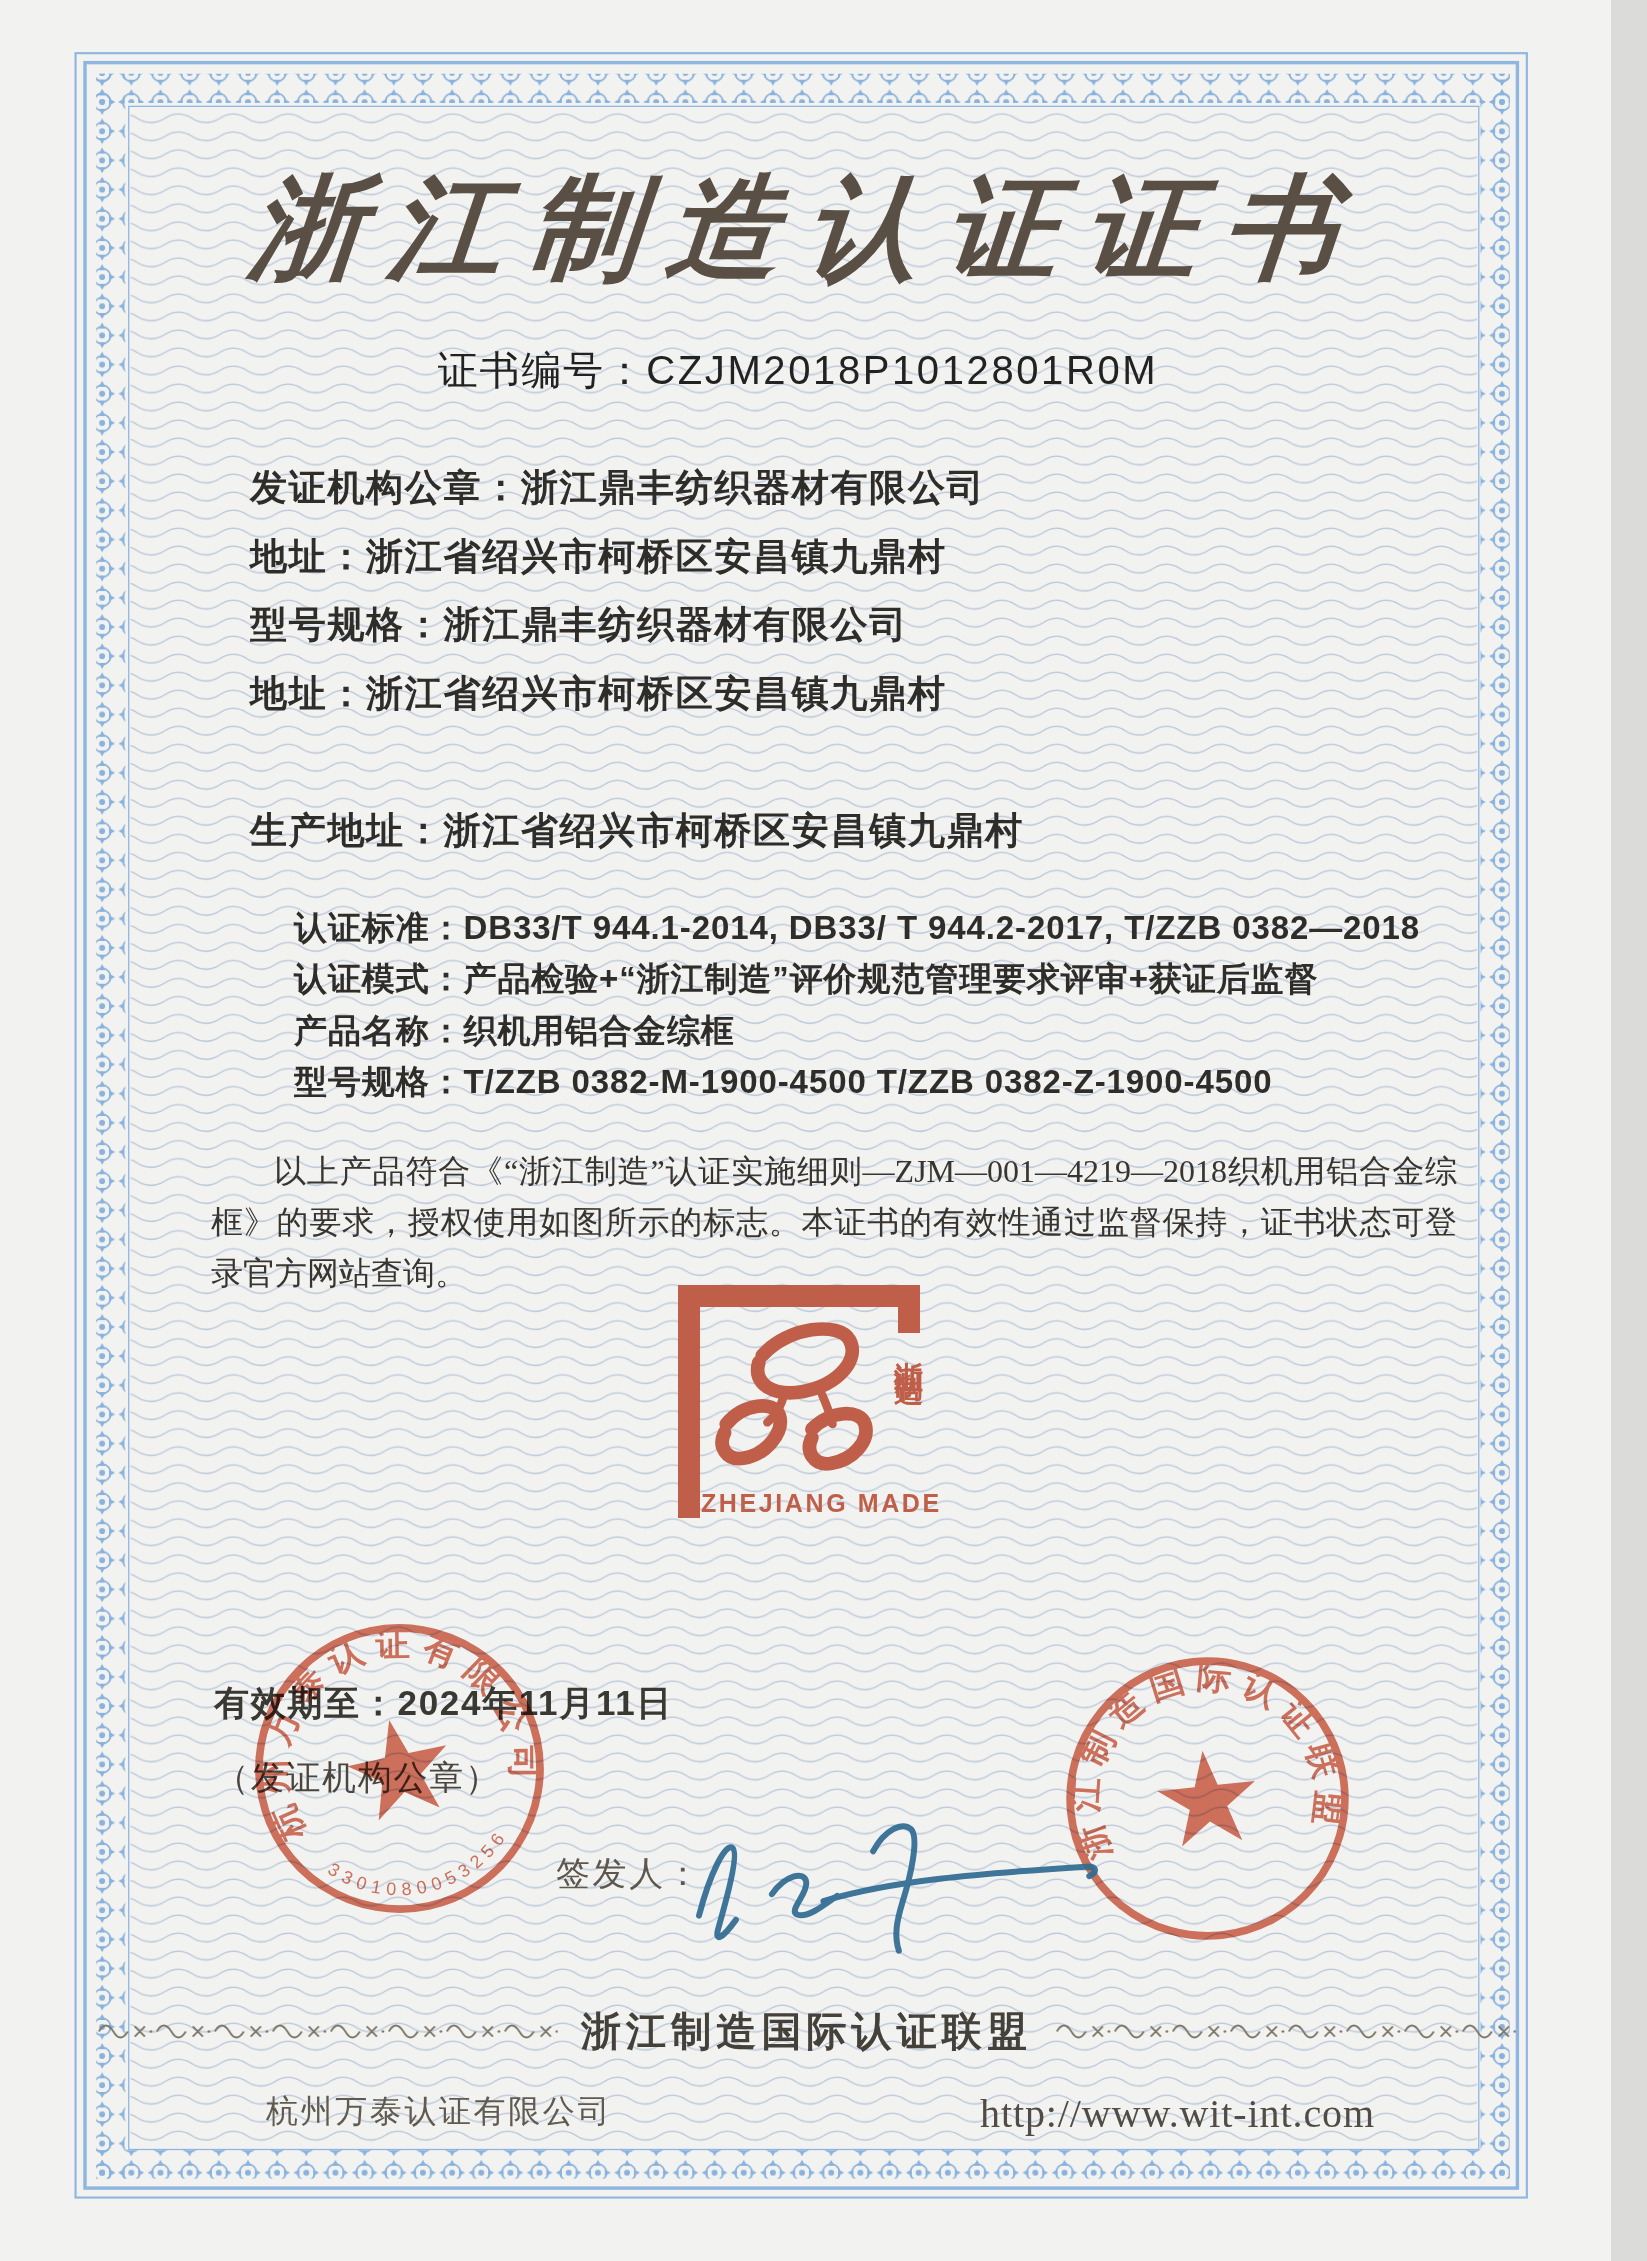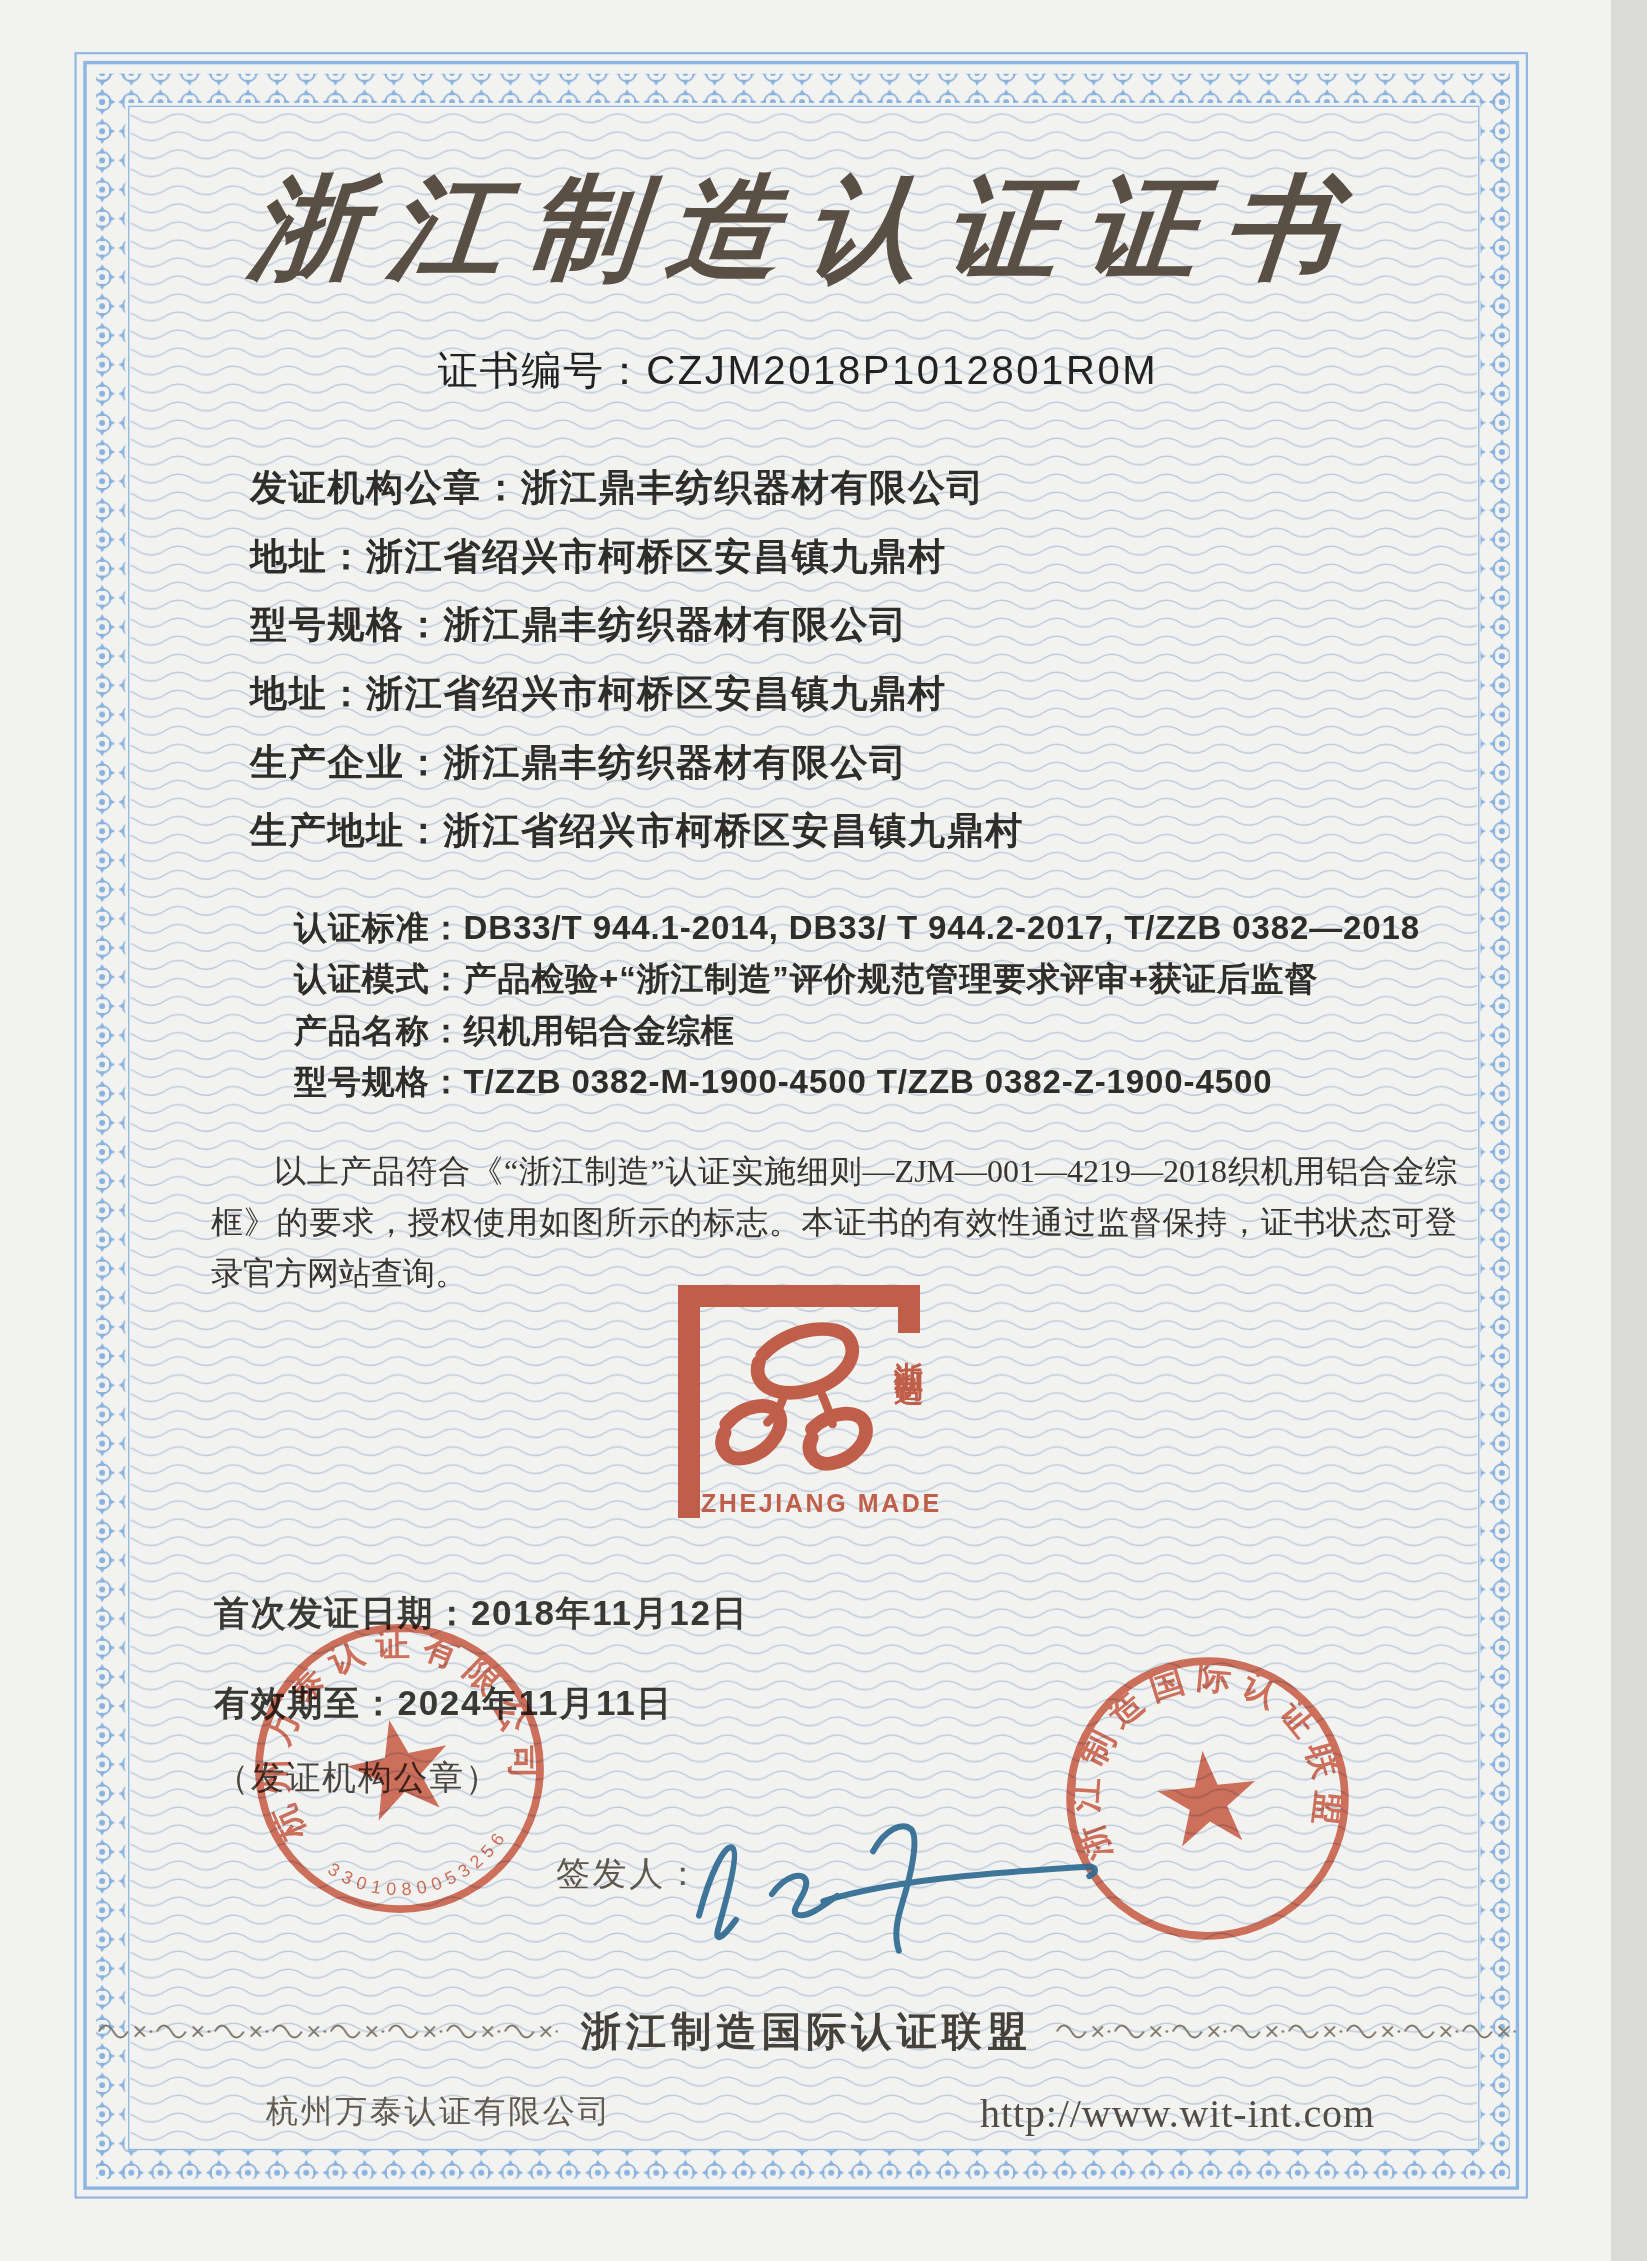--- a/index.html
+++ b/index.html
@@ -138,23 +138,20 @@
   </div>
   <div class="layer info-row" style="top:532px">
     <span>地址：</span><span>浙江省绍兴市柯桥区安昌镇九鼎村</span>
   </div>
   <div class="layer info-row" style="top:600px">
     <span>型号规格：</span><span>浙江鼎丰纺织器材有限公司</span>
   </div>
   <div class="layer info-row" style="top:669px">
     <span>地址：</span><span>浙江省绍兴市柯桥区安昌镇九鼎村</span>
   </div>
-  <div class="layer info-row" style="top:738px">
-    <span>生产企业：</span><span>浙江鼎丰纺织器材有限公司</span>
-  </div>
   <div class="layer info-row" style="top:806px">
     <span>生产地址：</span><span>浙江省绍兴市柯桥区安昌镇九鼎村</span>
   </div>
 
   <div class="layer spec-row" style="top:906px">
     <span>认证标准：</span><span>DB33/T 944.1-2014, DB33/ T 944.2-2017, T/ZZB 0382—2018</span>
   </div>
   <div class="layer spec-row" style="top:957px">
     <span>认证模式：</span><span>产品检验+“浙江制造”评价规范管理要求评审+获证后监督</span>
   </div>
@@ -177,23 +174,20 @@
         <path d="M28,132 C48,108 84,104 90,122 C96,142 74,168 48,172 C28,175 18,158 26,142"></path>
         <path d="M128,138 C150,116 184,114 190,132 C196,152 176,174 150,178 C130,181 120,164 128,148"></path>
         <path d="M96,96 C92,112 84,124 76,130" stroke-width="10"></path>
         <path d="M140,98 C146,112 150,122 152,132" stroke-width="10"></path>
       </g>
     </svg>
     <div class="logo-side-text">浙江制造</div>
     <div class="logo-wordmark">ZHEJIANG MADE</div>
   </div>
 
-  <div class="layer date-row" style="top:1590px">
-    <span>首次发证日期：</span><span>2018年11月12日</span>
-  </div>
   <div class="layer date-row" style="top:1680px">
     <span>有效期至：</span><span>2024年11月11日</span>
   </div>
   <div class="layer seal-note">（发证机构公章）</div>
   <div class="layer signer-label">签发人：</div>
 
   <svg class="stamp stamp-left" width="305" height="305" viewBox="0 0 356 356">
     <circle cx="178" cy="178" r="164" fill="none" stroke="#d2614b" stroke-width="9"></circle>
     <path id="arcL" d="M63.7 244 A132 132 0 1 1 292.3 244" fill="none"></path>
     <text font-size="40" font-weight="600" fill="#d2614b" letter-spacing="12" font-family="Liberation Sans, sans-serif">

